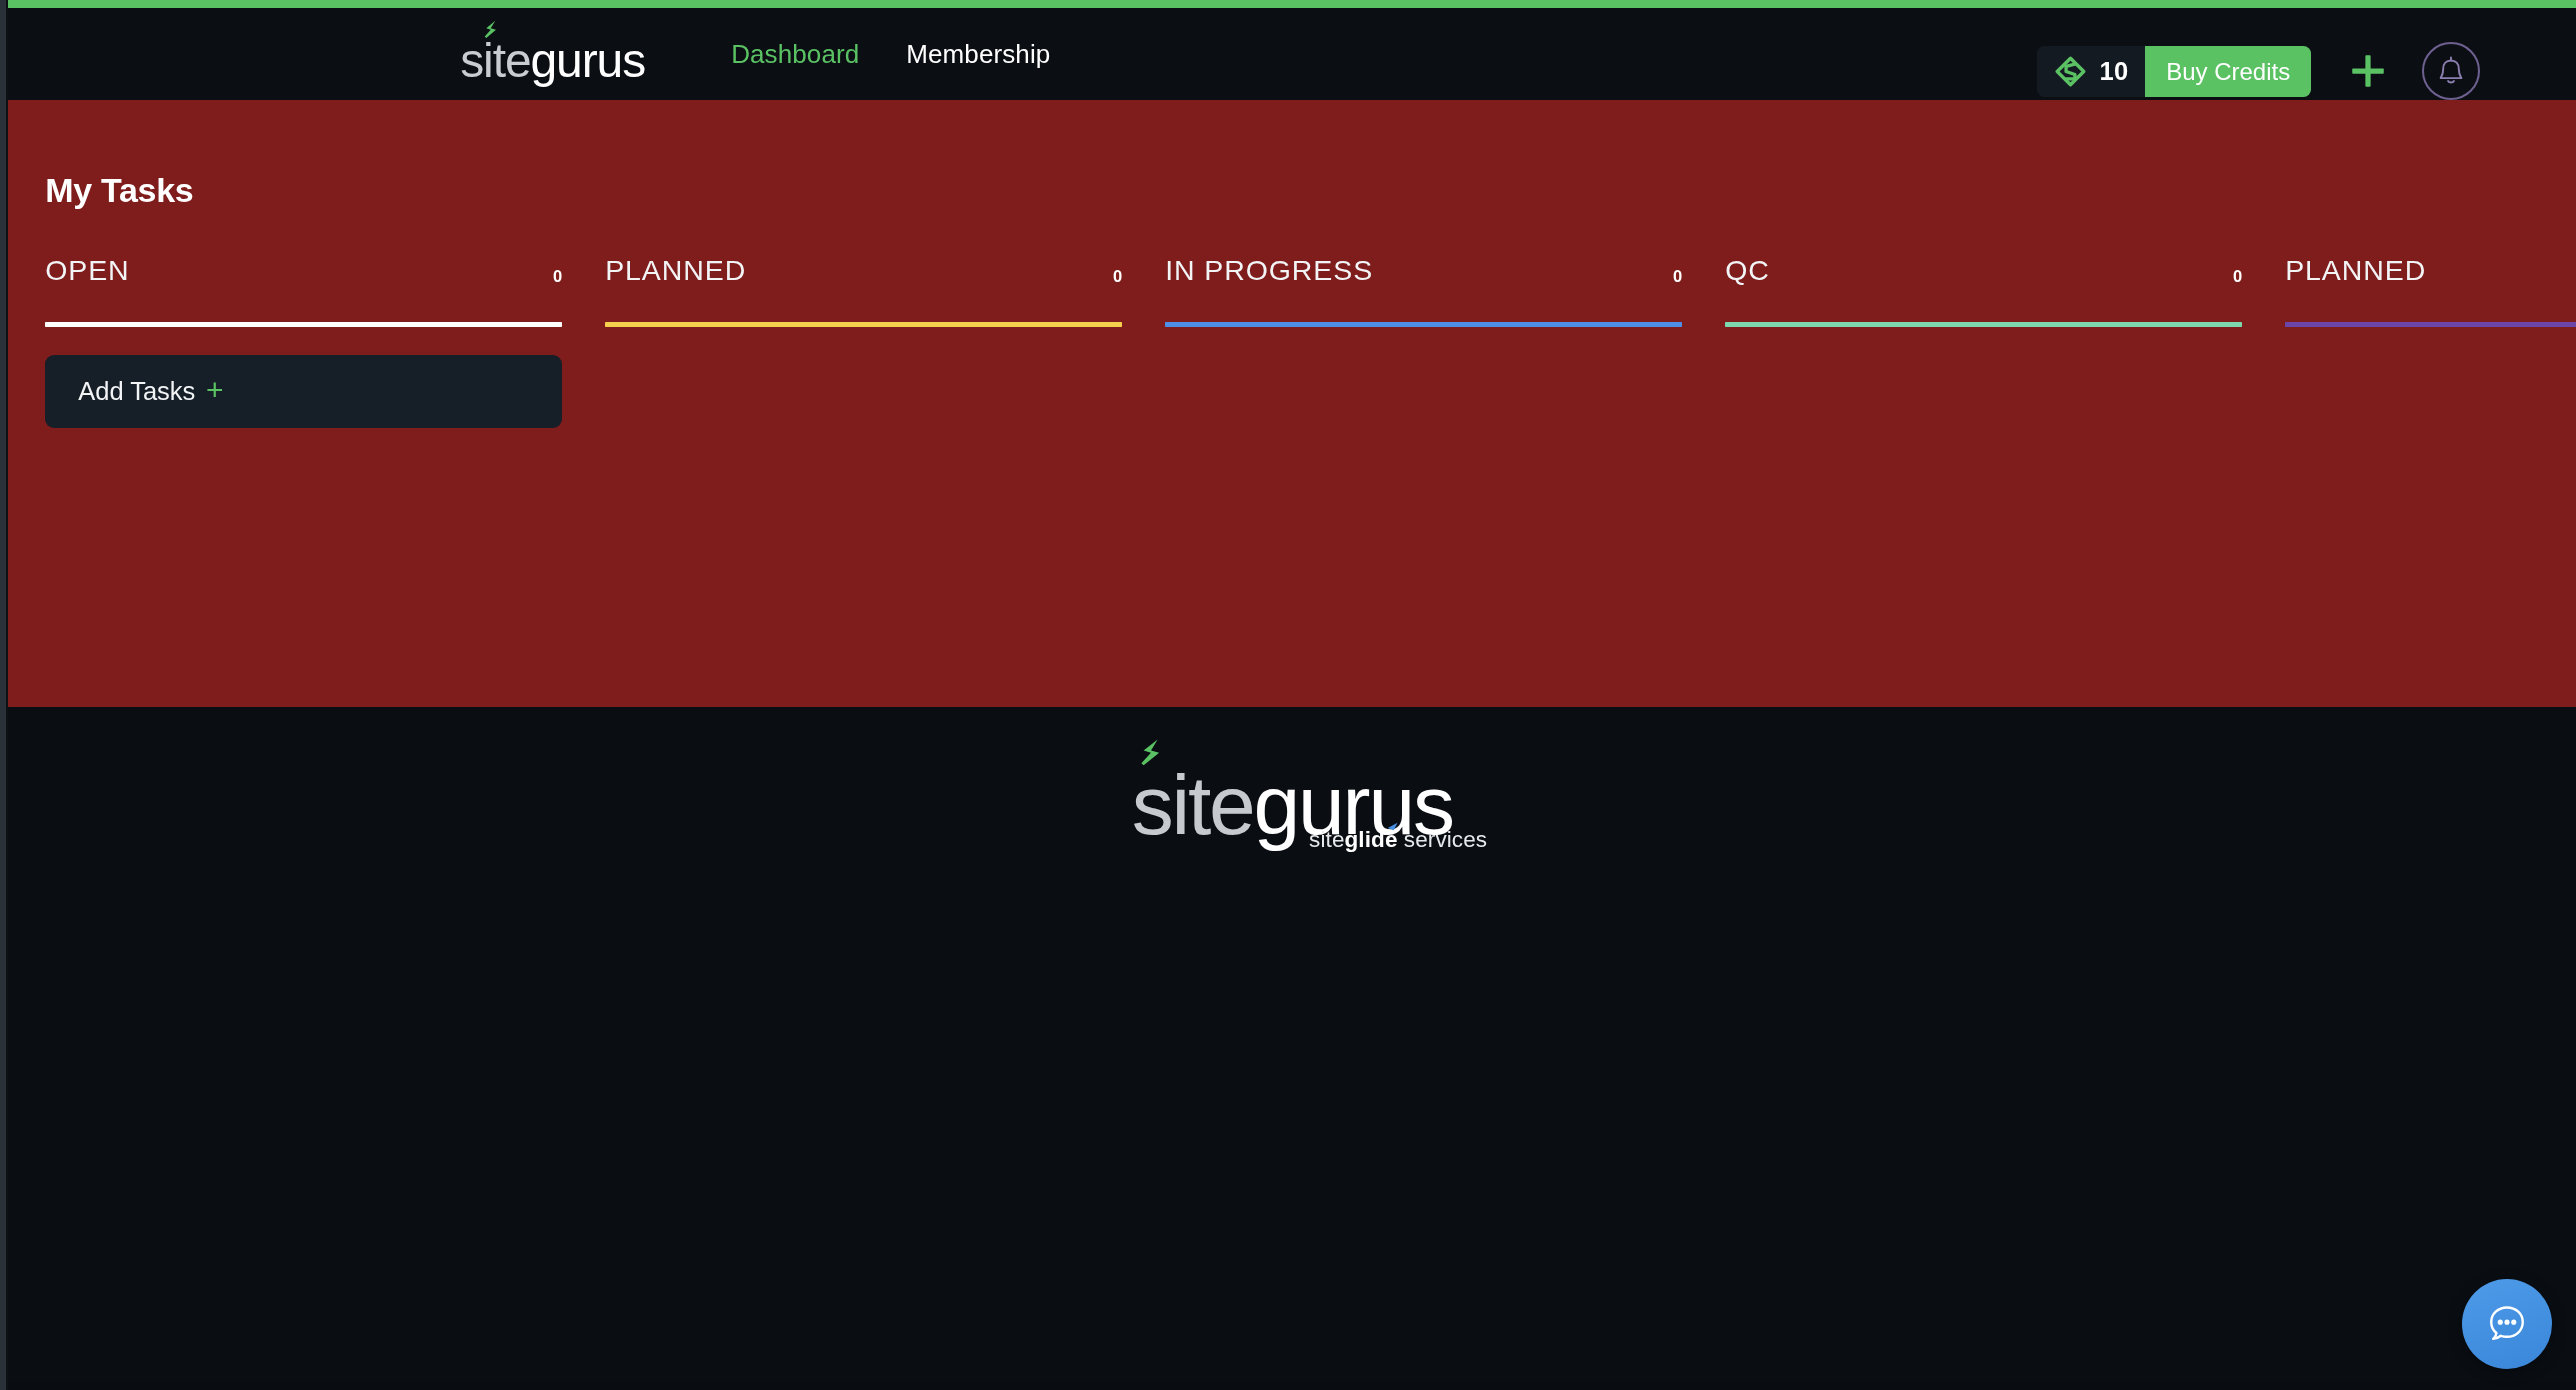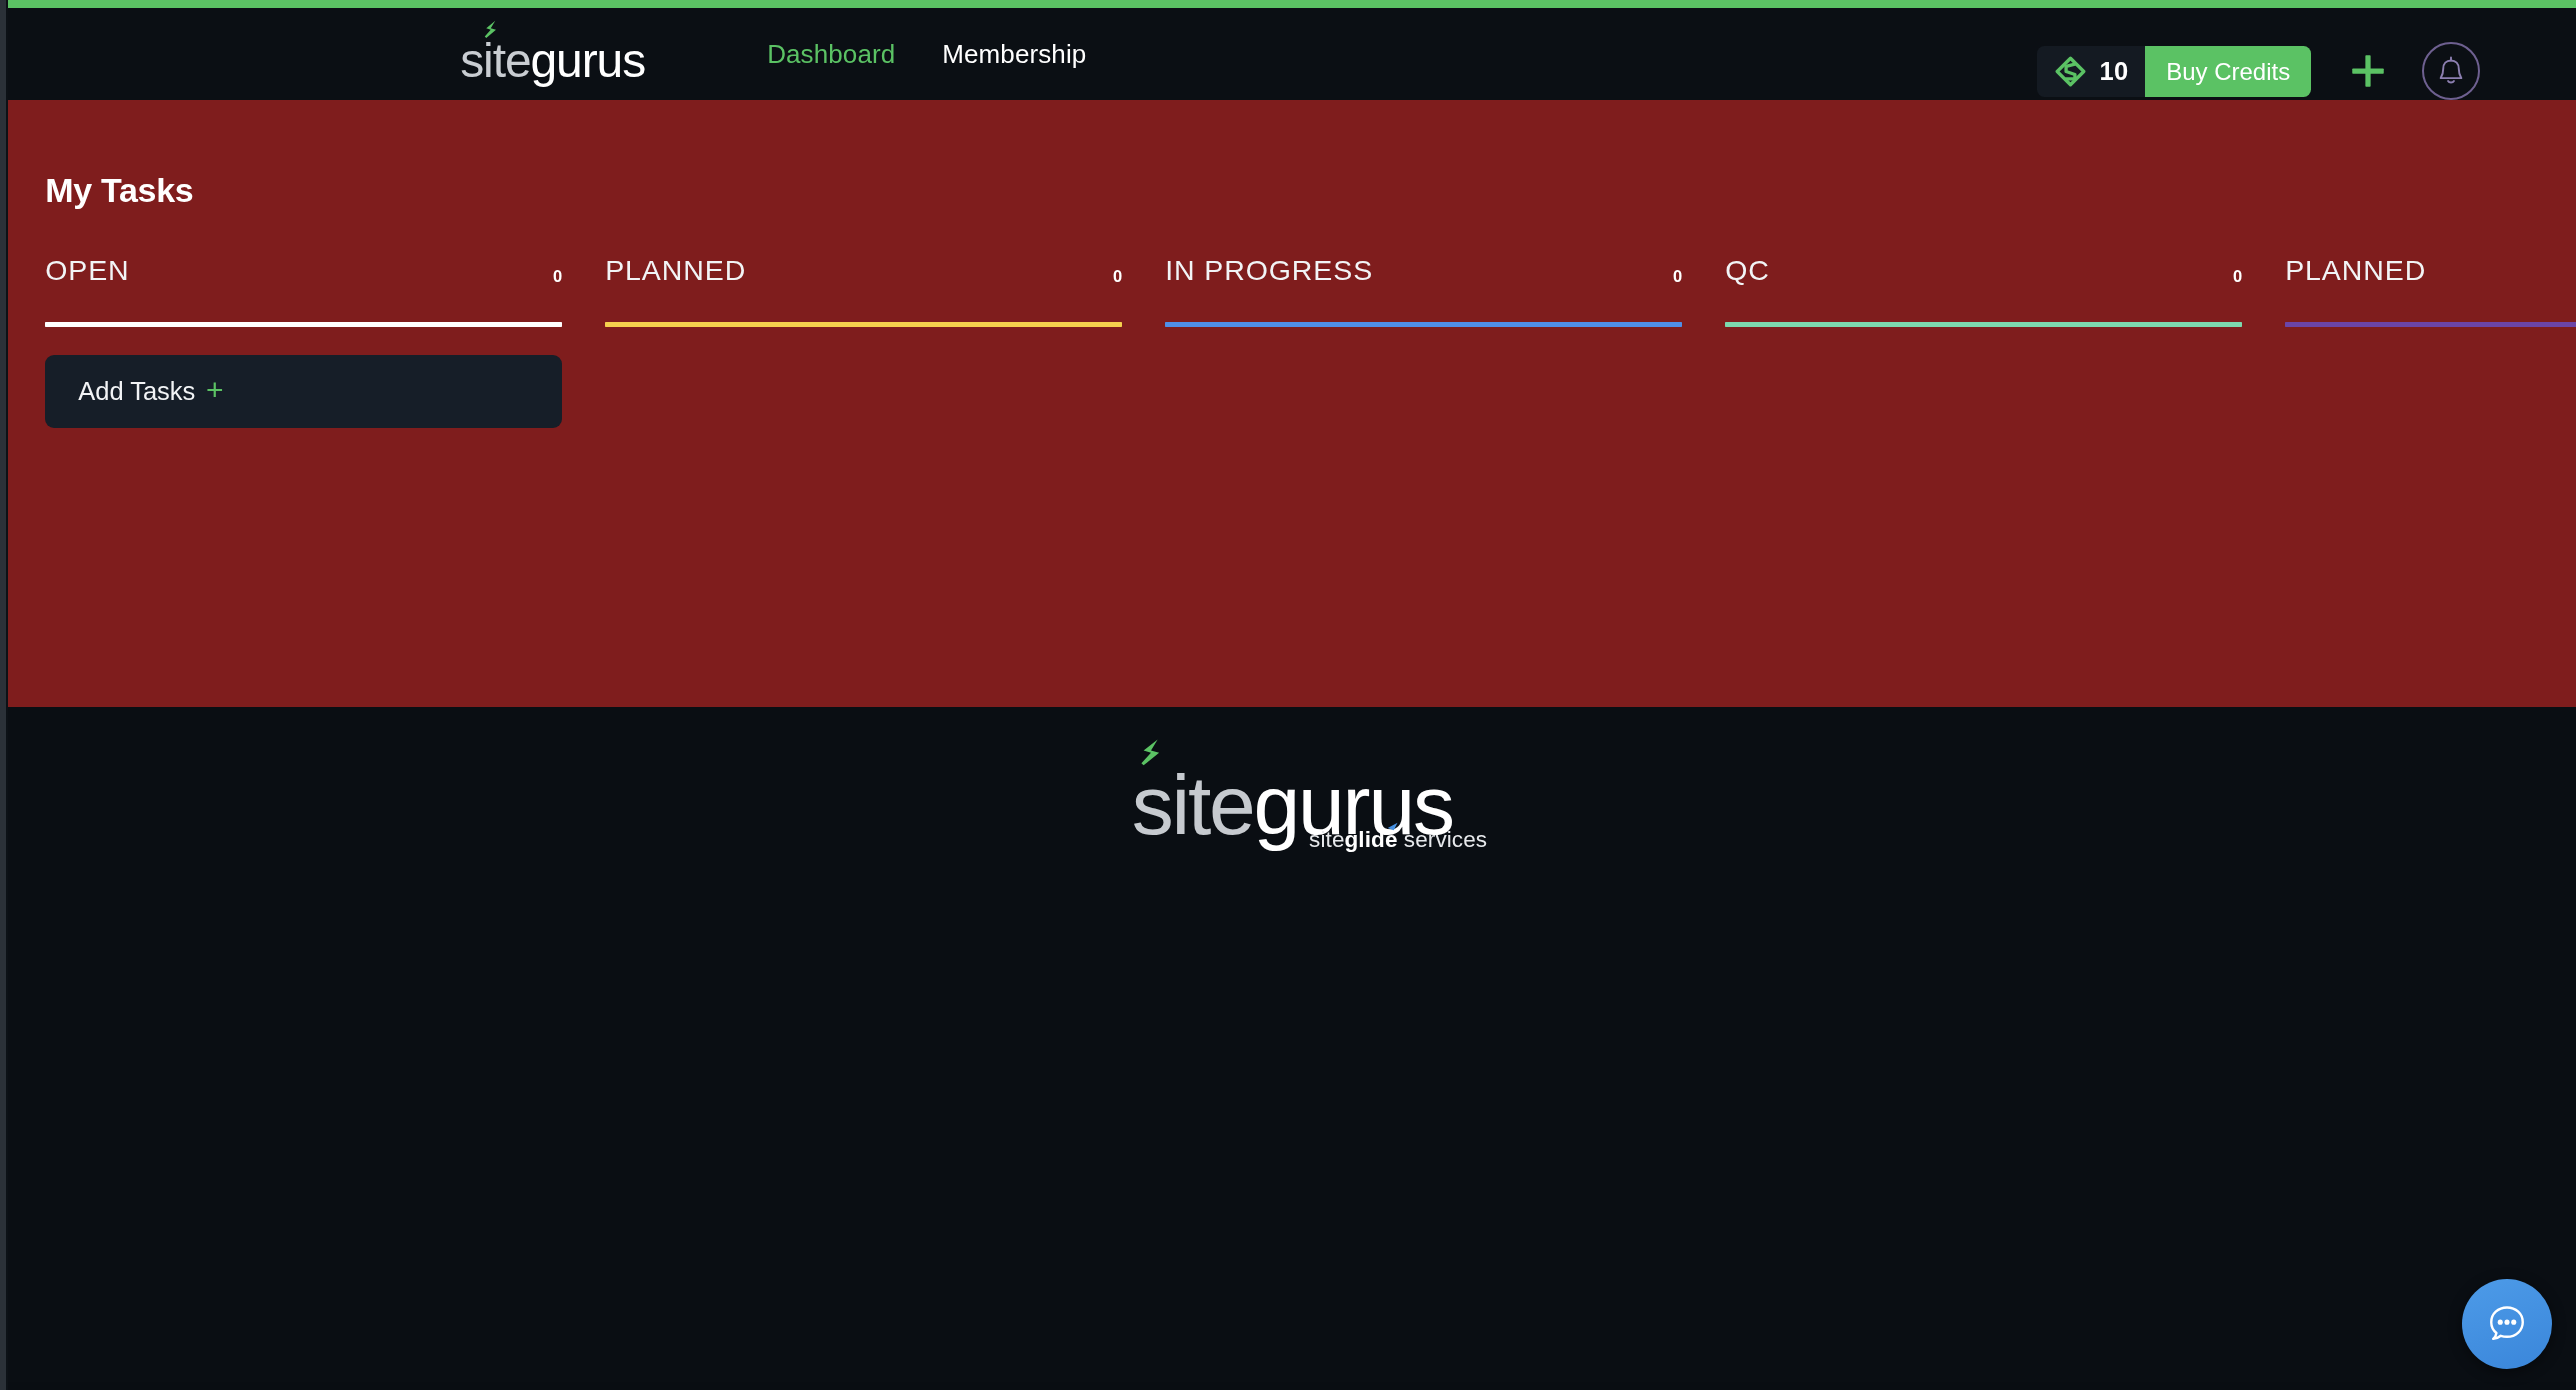--- a/index.html
+++ b/index.html
@@ -56,21 +56,21 @@
   .brand-site { color:#C9CDD2; }
   .brand-gurus { color:#FFFFFF; font-weight:500; }
   .brand-bolt {
     position:absolute;
     left:21px; top:-16.5px;
     width:19.5px; height:22.5px;
   }
 
   .nav {
     position:absolute; left:723px; top:0; height:92px;
-    display:flex; align-items:center; gap:47px;margin-left:36px;
+    display:flex; align-items:center; gap:47px;
   }
   .nav-link {
     font-size:26px; color:#FFFFFF;
     letter-spacing:0.1px; cursor:pointer;
     white-space:nowrap;
   }
   .nav-link.active { color:#5BC264; }
 
   .header-right {
     position:absolute; right:96px; top:17px; height:92px;

